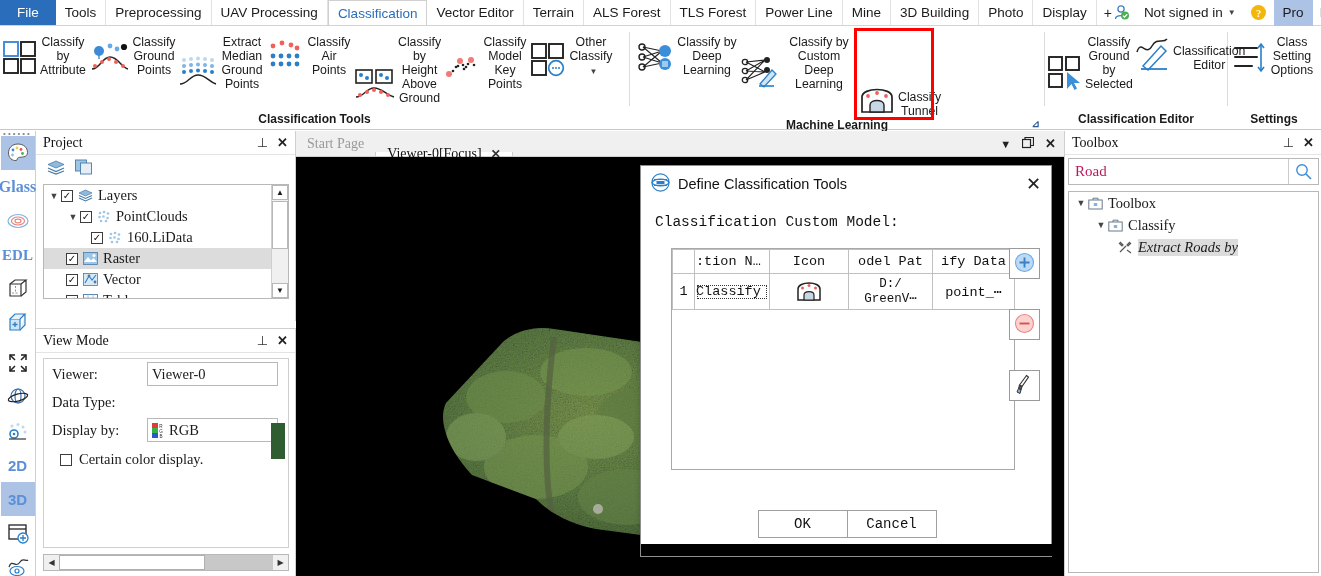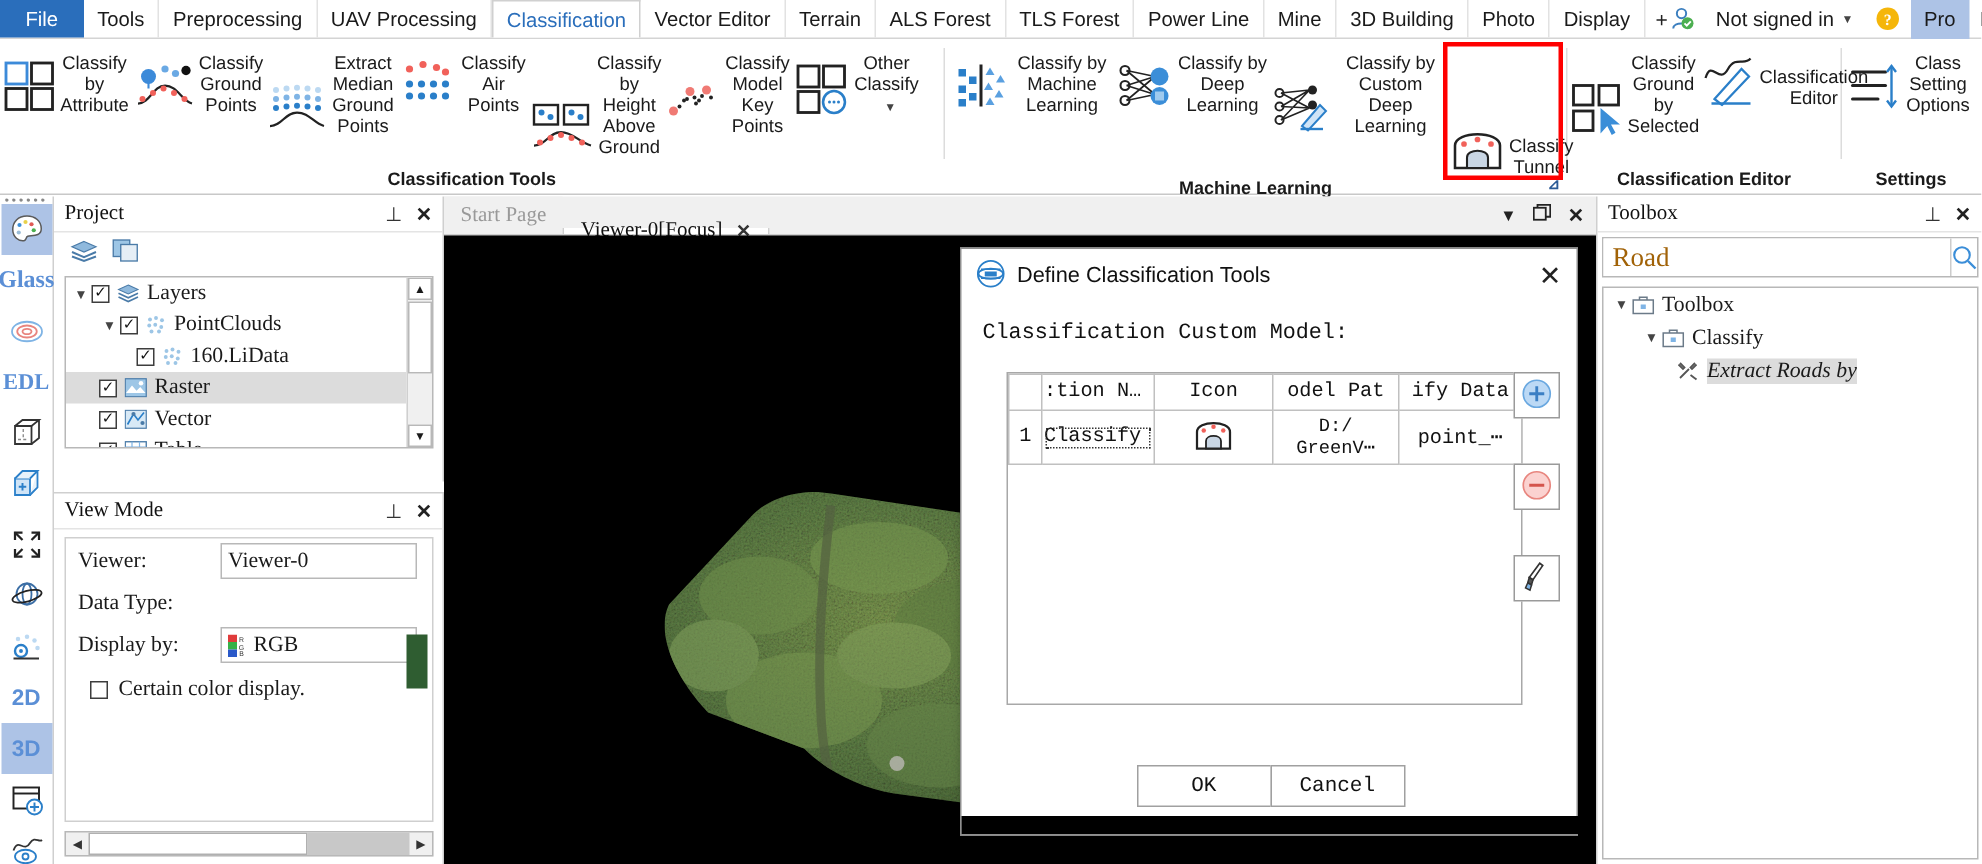--- a/index.html
+++ b/index.html
@@ -130,21 +130,21 @@
   .vtab.active { background:#fff; color:#111; border-left:1px solid #cfcfcf; border-right:1px solid #cfcfcf;margin-top:21px; }
   .vtab .tabx { margin-left:9px; font-size:12px; font-weight:bold; color:#333; }
   .tab-ctrls { margin-left:auto; display:flex; align-items:center; gap:11px; padding-right:8px; font-size:11px; color:#222; }
   .canvas3d { position:absolute; left:0; top:26px; width:768px; height:419px; background:#000; overflow:hidden; }
 
   
   #toolbox-panel { left:1064px; top:131px; width:257px; height:445px; border-left:1px solid #cfcfcf; }
   .tb-search { position:absolute; left:3px; top:27px; width:251px; height:27px; display:flex; border:1px solid #b8b8b8; }
   .tb-search input {
     flex:1; border:none; outline:none; padding-left:6px;
-    font-family:"Liberation Serif", serif; font-size:18px; color:#a16207;
+    font-family:"Liberation Serif", serif; font-size:15px; color:#be185d;
   }
   .tb-searchbtn { width:30px; border-left:1px solid #ccc; display:flex; align-items:center; justify-content:center; background:#fff; }
   .tb-tree { position:absolute; left:3px; top:60px; width:251px; height:382px; border:1px solid #b8b8b8; background:#fff; overflow:hidden; }
   .tb-row { display:flex; align-items:center; height:22px; font-family:"Liberation Serif", serif; font-size:14.5px; white-space:nowrap; }
   .tb-row.sel > span.lbl { background:#dcdcdc;font-style:italic; }
 
   
   #dialog {
     position:absolute; left:640px; top:165px; width:412px; height:392px;
     background:#fff; border:1px solid #8f8f8f; box-shadow:2px 2px 7px rgba(0,0,0,.35);
@@ -371,42 +371,20 @@
           </span>
         </div>
       </div>
       <div class="rib-title">Classification Tools</div>
     </div>
 
     <div class="rib-sep"></div>
 
     <div class="rib-group" style="width:414px">
       <div class="rib-btns" style="padding-left:4px">
-        <div class="rib-btn" style="width:108px">
-          <span class="ico">
-            <svg width="40" height="38" viewBox="0 0 40 38">
-              <rect x="19" y="5" width="2" height="28" fill="#222"></rect>
-              <g fill="#2a7fc9">
-                <rect x="5" y="8" width="5" height="5"></rect>
-                  <rect x="12" y="13" width="5" height="5"></rect>
-                <rect x="5" y="19" width="5" height="5"></rect>
-                  <rect x="12" y="24" width="5" height="5"></rect>
-                <rect x="5" y="28" width="5" height="5"></rect>
-              </g>
-              <g fill="#5aa0e0">
-                <path d="M26 7 l3 5 h-6 z"></path>
-                  <path d="M33 12 l3 5 h-6 z"></path>
-                <path d="M25 17 l3 5 h-6 z"></path>
-                  <path d="M32 22 l3 5 h-6 z"></path>
-                <path d="M26 27 l3 5 h-6 z"></path>
-              </g>
-            </svg>
-          </span>
-          <span class="lbl" style="width:112px">Classify by Machine Learning</span>
-        </div>
 
         <div class="rib-btn" style="width:104px">
           <span class="ico">
             <svg width="42" height="38" viewBox="0 0 42 38">
               <g stroke="#222" stroke-width="1.1" fill="none">
                 <path d="M9 9 L28 13 M9 9 L28 25 M9 19 L28 13 M9 19 L28 25 M9 29 L28 13 M9 29 L28 25"></path>
               </g>
               <g fill="none" stroke="#222" stroke-width="1.4">
                 <circle cx="8" cy="9" r="3"></circle>
                   <circle cx="8" cy="19" r="3"></circle>

